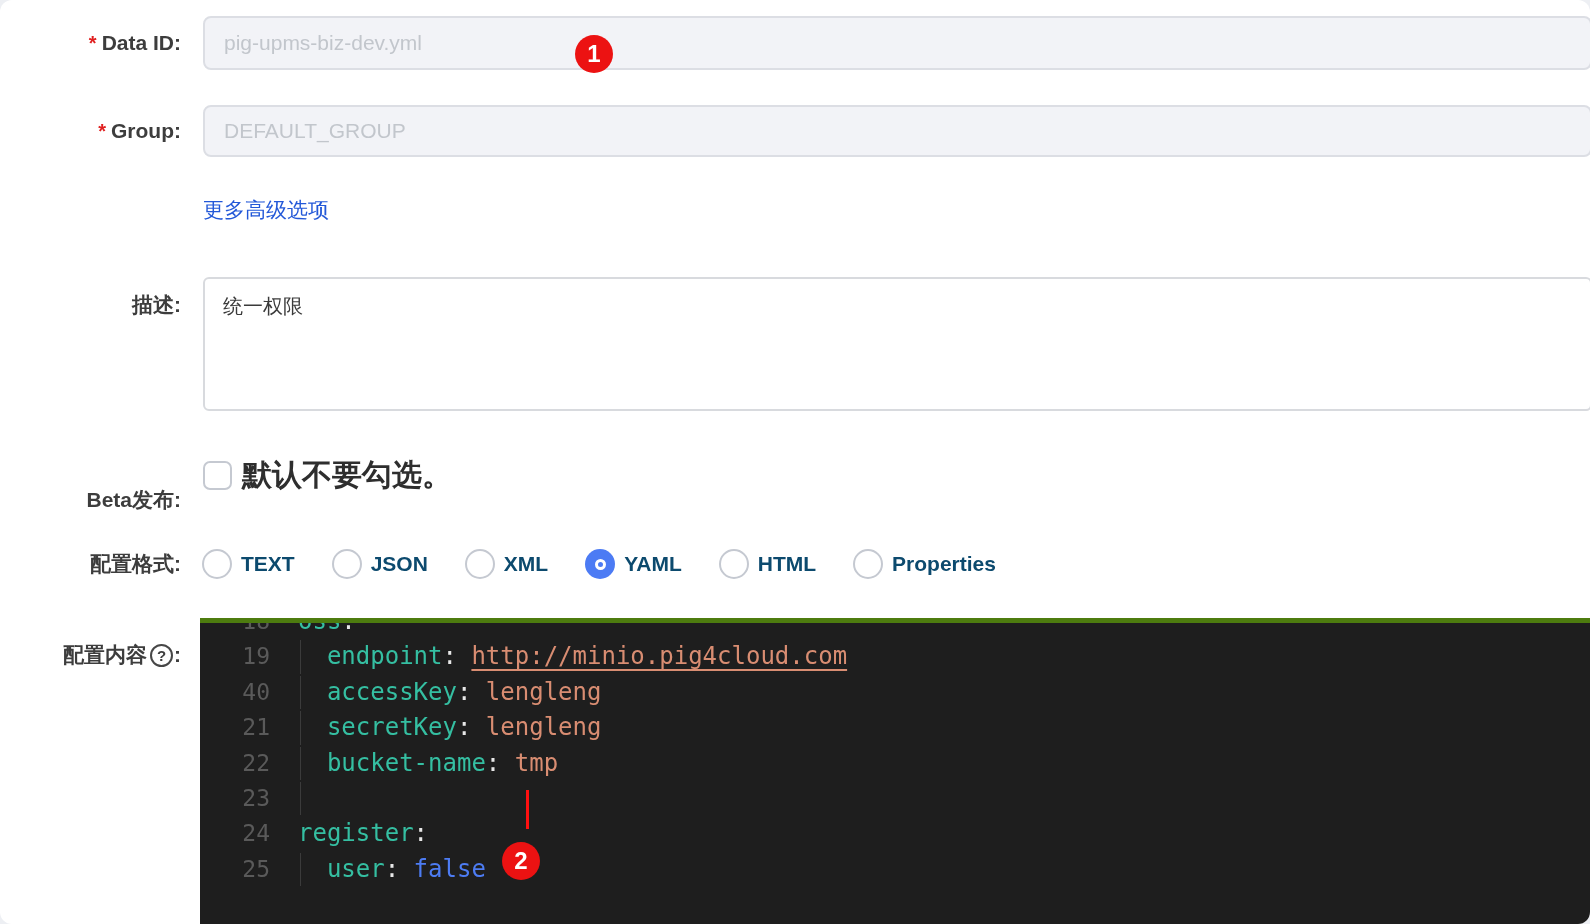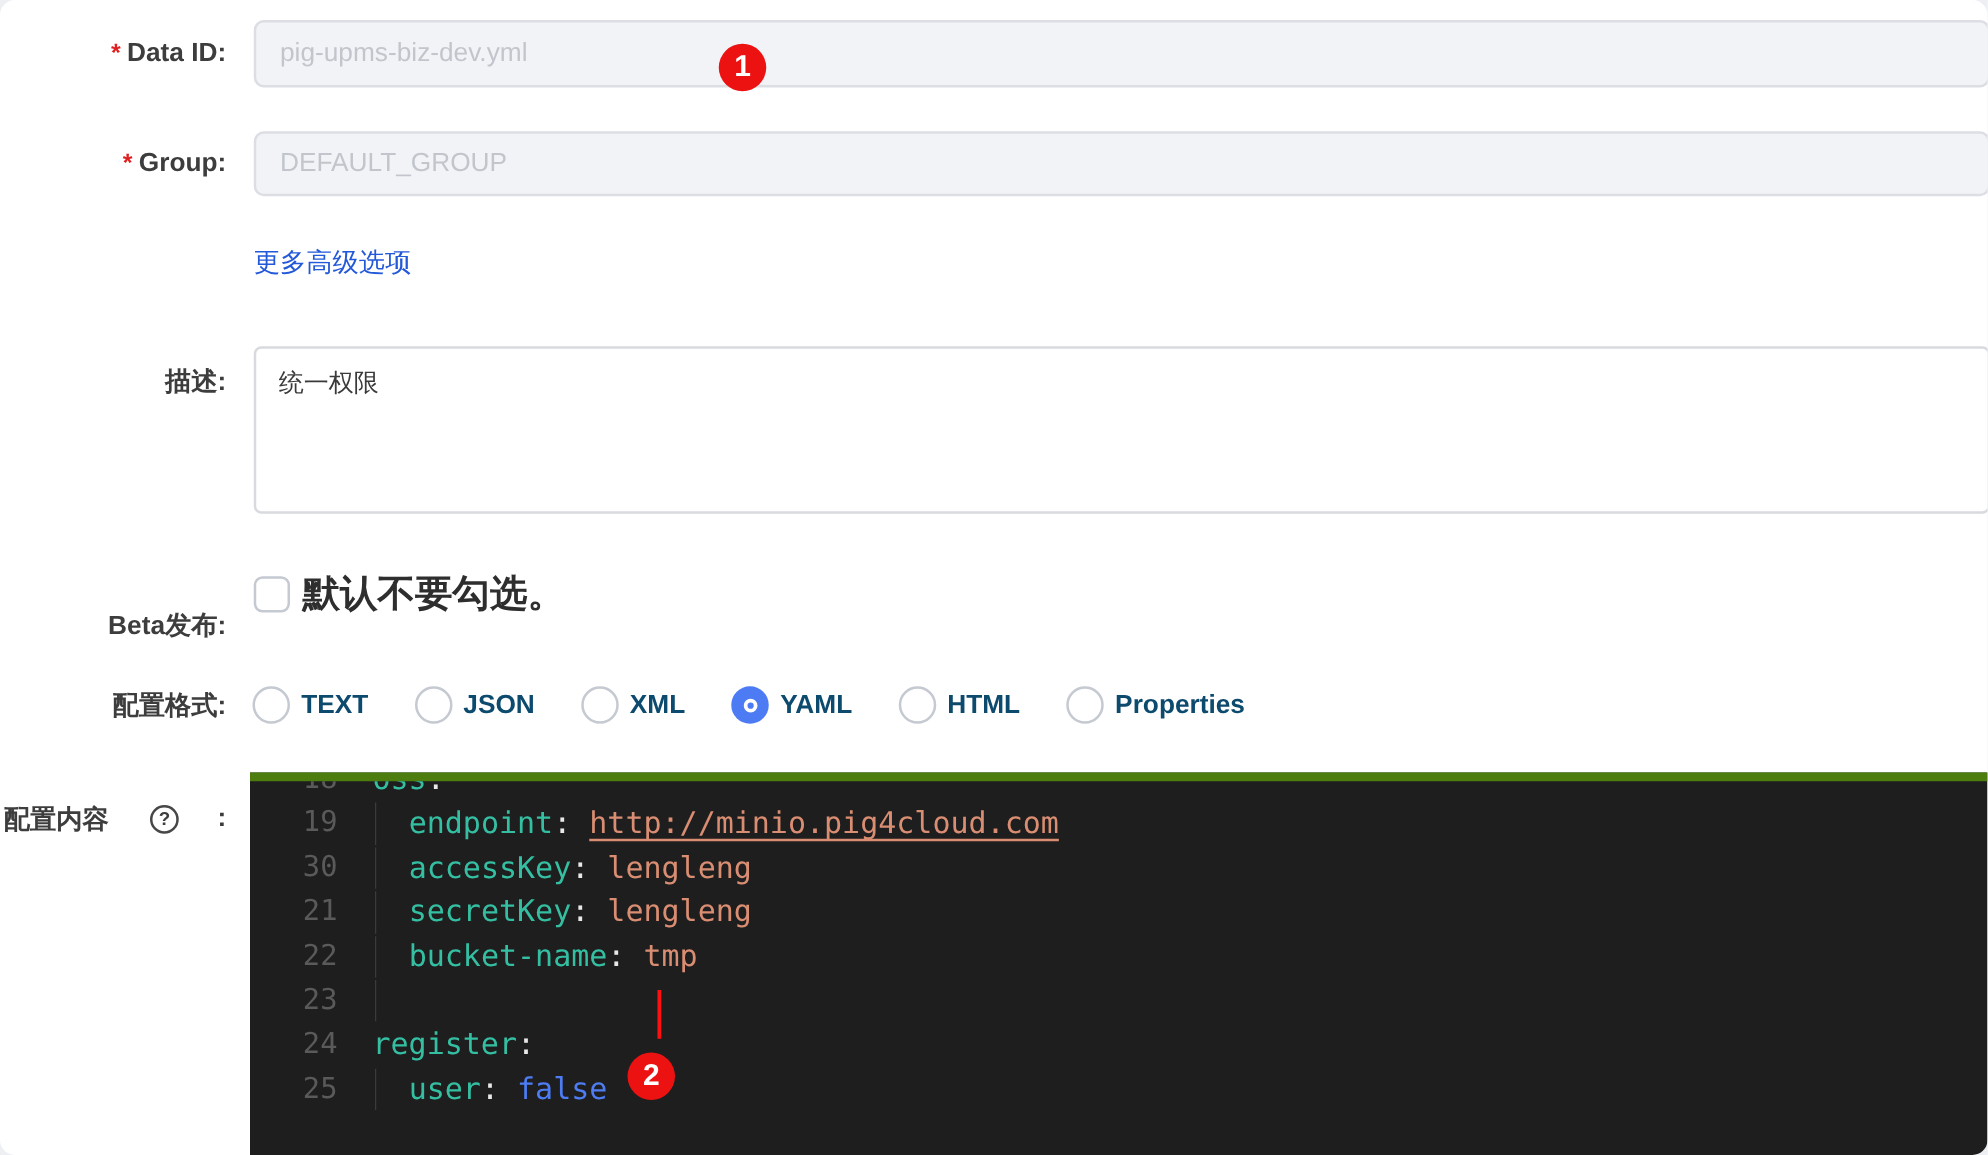--- a/index.html
+++ b/index.html
@@ -39,21 +39,21 @@
   .radio-inner { display:none; }
   .radio-item.selected .radio-inner { display:block; width:11px; height:11px;
     border:3px solid #ffffff; border-radius:50%; background:transparent; }
   .radio-label { font-weight:bold; font-size:21px; color:#0c4a6e; }
 
   .help-icon { display:inline-flex; width:23px; height:23px; border:2px solid #474747;
     border-radius:50%; align-items:center; justify-content:center;
     font-size:15px; font-weight:bold; color:#3d3d3d; margin:0 1px 0 3px; }
 
   .editor { position:absolute; left:200px; top:618px; right:0; bottom:0;
-    background:#1e1e1e; border-top:7px solid #4d7c0f; overflow:hidden;
+    background:#1e1e1e; border-top:5px solid #4d7c0f; overflow:hidden;
     font-family:"DejaVu Sans Mono", monospace; cursor:text; }
   .code-scroll { margin-top:-19px; }
   .cl { position:relative; height:35.4px; line-height:35.4px; font-size:24px; }
   .gut { position:absolute; left:0; top:0; width:70px; text-align:right;
     color:#5a5a5a; font-size:23px; }
   .iguide { position:absolute; left:100px; top:1px; bottom:1px; width:1px;
     background:#3b3b3b; }
   .code { position:absolute; left:98px; top:0; white-space:pre; }
   .tok-key { color:#35bfa2; }
   .tok-punct { color:#e8e8e8; }
@@ -119,39 +119,39 @@
       <div class="radio-item">
         <span class="radio-circle"></span>
         <span class="radio-label">HTML</span>
       </div>
       <div class="radio-item">
         <span class="radio-circle"></span>
         <span class="radio-label">Properties</span>
       </div>
     </div>
 
-  <div class="flabel" style="top:640px; height:30px;gap:30px;">
+  <div class="flabel" style="top:640px; height:30px;">
     <span>配置内容</span>
     <span class="help-icon">?</span>
     <span>:</span>
   </div>
 
   <div class="editor">
     <div class="code-scroll" id="code-lines">
         <div class="cl">
           <span class="gut">18</span>
           <span class="code"><span class="tok-key">oss</span><span class="tok-punct">:</span></span>
         </div>
         <div class="cl">
           <span class="gut">19</span>
           <span class="iguide"></span>
           <span class="code">  <span class="tok-key">endpoint</span><span class="tok-punct">:</span> <span class="tok-link">http://minio.pig4cloud.com</span></span>
         </div>
         <div class="cl">
-          <span class="gut">30</span>
+          <span class="gut">40</span>
           <span class="iguide"></span>
           <span class="code">  <span class="tok-key">accessKey</span><span class="tok-punct">:</span> <span class="tok-string">lengleng</span></span>
         </div>
         <div class="cl">
           <span class="gut">21</span>
           <span class="iguide"></span>
           <span class="code">  <span class="tok-key">secretKey</span><span class="tok-punct">:</span> <span class="tok-string">lengleng</span></span>
         </div>
         <div class="cl">
           <span class="gut">22</span>

